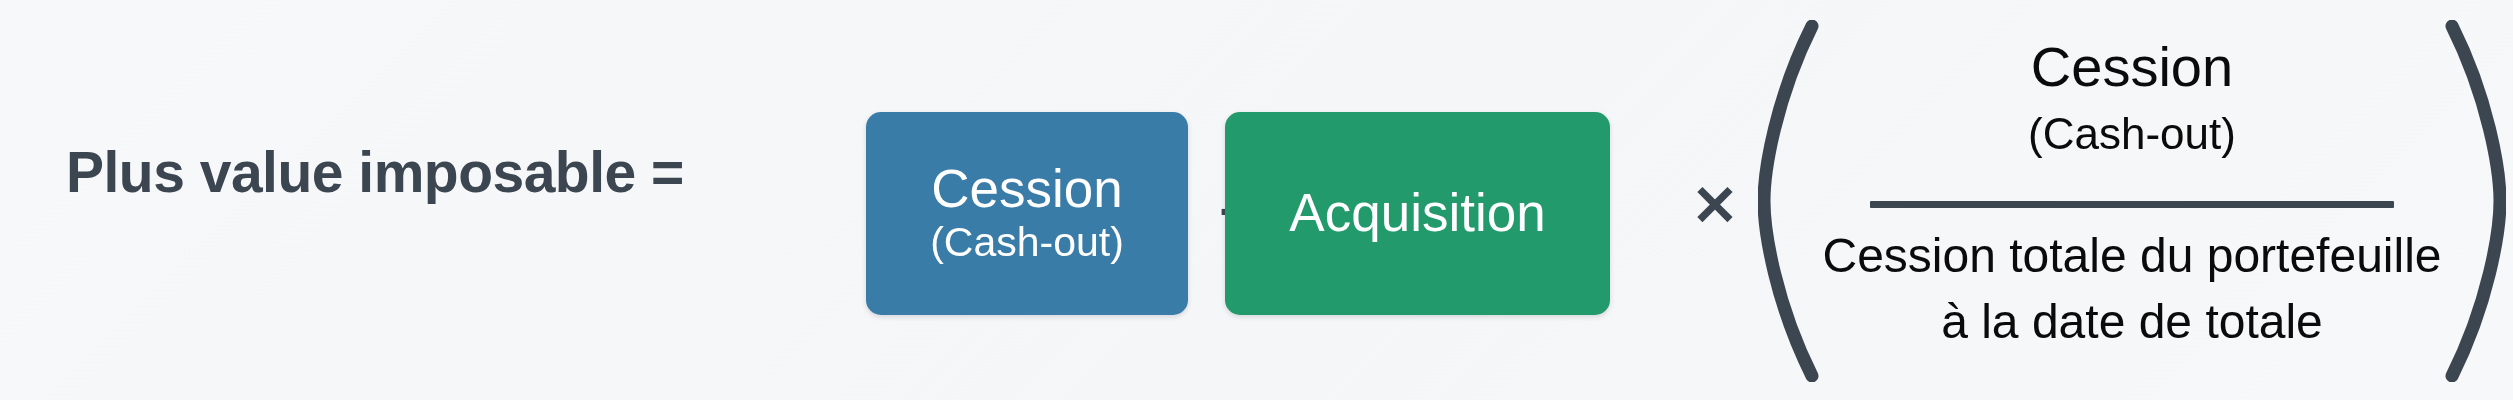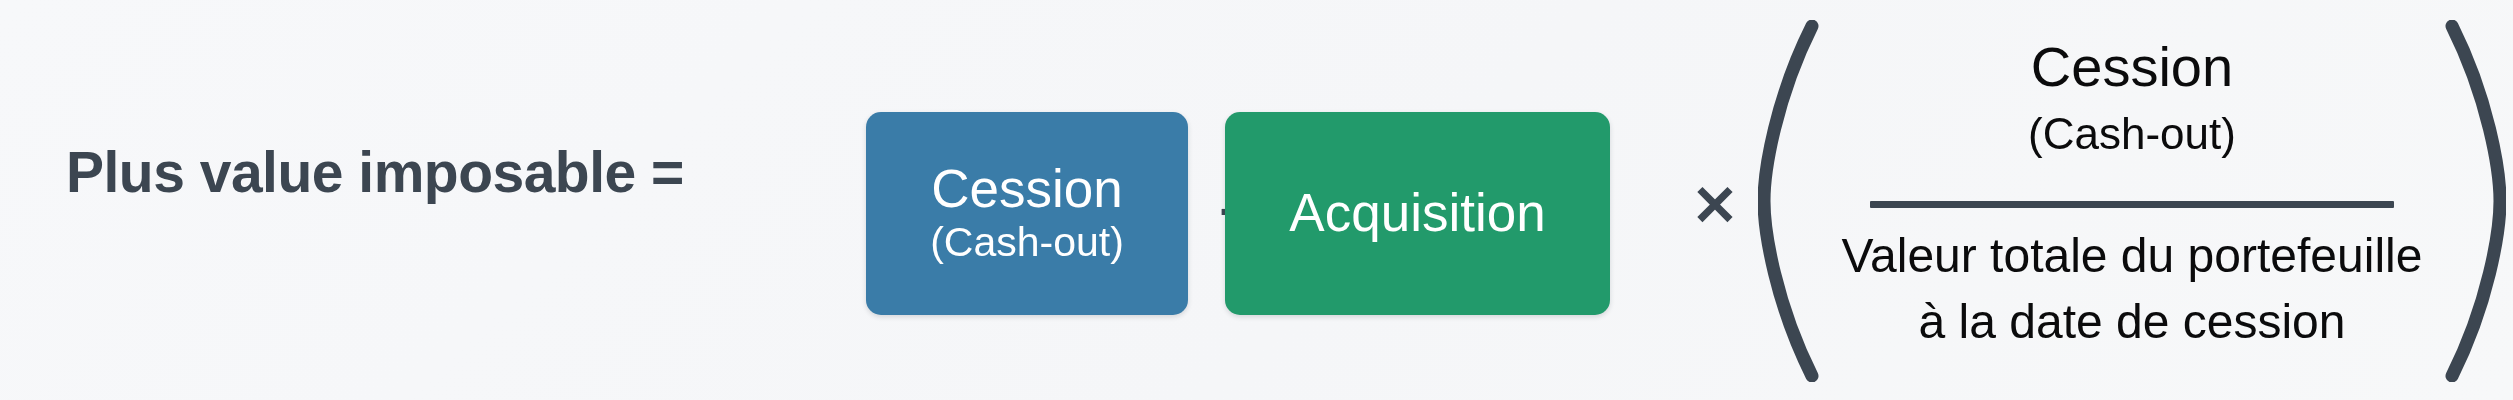--- a/index.html
+++ b/index.html
@@ -189,22 +189,22 @@
         <path d="M54 6 C 18 78, 6 150, 6 181 C 6 212, 18 284, 54 356" fill="none" stroke="#3c4651" stroke-width="13" stroke-linecap="round"></path>
       </svg>
     </div>
 
     <div id="fraction">
       <div id="frac-num-main" class="frac-part">Cession</div>
       <div id="frac-num-sub" class="frac-part">(Cash-out)</div>
 
       <div id="frac-bar"></div>
 
-      <div id="frac-den-line1" class="frac-part">Valeur totale du portefeuille</div>
-      <div id="frac-den-line2" class="frac-part">à la date de cession</div>
+      <div id="frac-den-line1" class="frac-part">Cession totale du portefeuille</div>
+      <div id="frac-den-line2" class="frac-part">à la date de totale</div>
     </div>
 
     <div id="paren-right" class="paren">
       <svg viewBox="0 0 62 362" xmlns="http://www.w3.org/2000/svg">
         <path d="M8 6 C 44 78, 56 150, 56 181 C 56 212, 44 284, 8 356" fill="none" stroke="#3c4651" stroke-width="13" stroke-linecap="round"></path>
       </svg>
     </div>
 
   </div>
 

